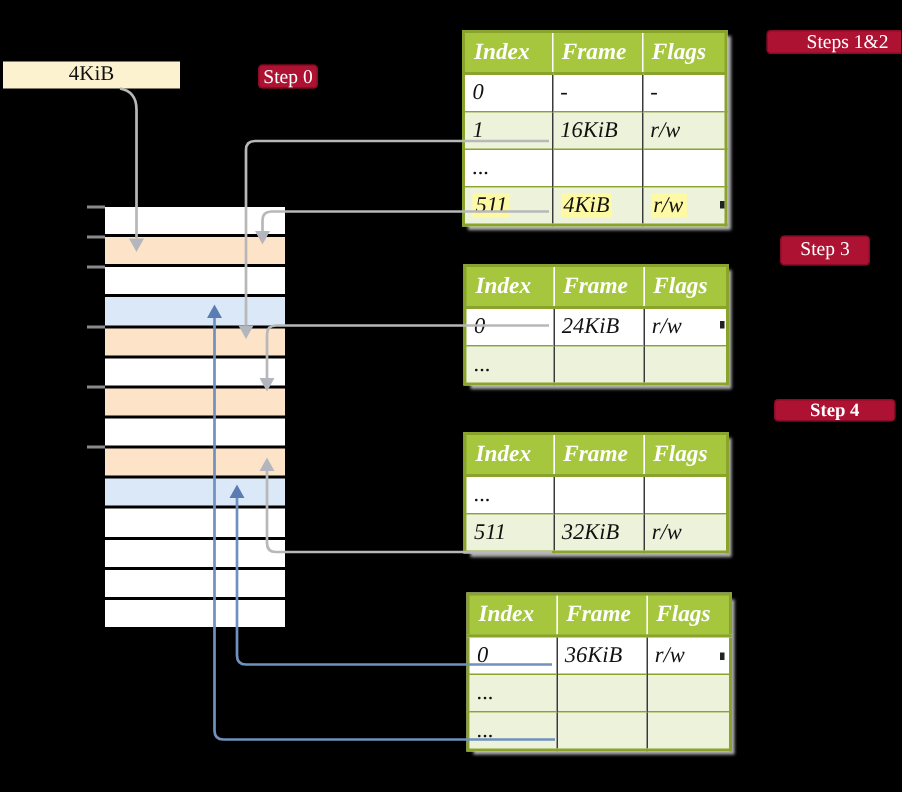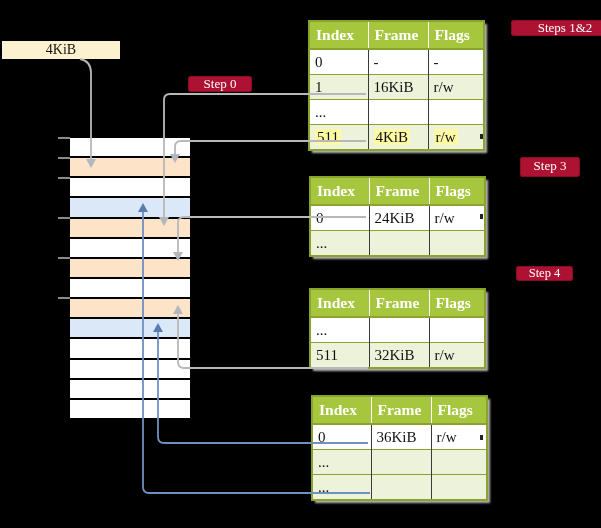--- a/index.html
+++ b/index.html
@@ -25,20 +25,21 @@
     display:grid;grid-auto-rows:1fr;row-gap:2px;background:#000;
   }
   .mrow{width:100%;}
   .tick{position:absolute;left:58px;width:12px;height:2px;background:#8a8a8a;}
   
   .tblwrap{position:absolute;}
   .tbl{
     border-collapse:collapse;background:#fff;border:2px solid #8aa32c;
     box-shadow:3px 3px 2px -1px #b5b5b5;font-size:15px;color:#111;
     table-layout:fixed;
+    font-style:italic;
   }
   .tbl th{
     background:#a5c63d;color:#fff;font-weight:bold;text-align:left;
     padding:2px 6px;height:22px;border-right:1.5px solid #fff;
     border-bottom:2px solid #8aa32c;font-size:15.5px;
   }
   .tbl th:last-child{border-right:none;}
   .tbl td{
     padding:1px 5px;height:22px;border-right:1px solid #3a3a3a;
     border-top:1.5px solid #8aa32c;background:#fff;white-space:nowrap;
@@ -52,24 +53,24 @@
 </style>
 </head>
 <body>
 
 <div id="stage">
 
   <div id="legend-box">
     <span>4KiB</span>
   </div>
 
-  <div class="badge" style="left:188px;top:43px;width:64px;height:16px;line-height:16px;margin-top:33px;">Step 0</div>
+  <div class="badge" style="left:172px;top:43px;width:40px;height:16px;line-height:16px;">Step 0</div>
   <div class="badge" style="left:511px;top:20px;width:108px;height:16px;line-height:16px;">Steps 1&amp;2</div>
   <div class="badge" style="left:520px;top:157px;width:60px;height:20px;line-height:17px;">Step 3</div>
-  <div class="badge" style="left:516px;top:266px;width:57px;height:15px;line-height:15px;font-size:12.5px;">Step 4</div>
+  <div class="badge" style="left:516px;top:266px;width:81px;height:15px;line-height:15px;font-size:12.5px;font-weight:bold;">Step 4</div>
 
   <div id="memory">
       <div class="mrow" style="background: rgb(255, 255, 255);"></div>
       <div class="mrow" style="background: rgb(253, 228, 201);"></div>
       <div class="mrow" style="background: rgb(255, 255, 255);"></div>
       <div class="mrow" style="background: rgb(219, 232, 248);"></div>
       <div class="mrow" style="background: rgb(253, 228, 201);"></div>
       <div class="mrow" style="background: rgb(255, 255, 255);"></div>
       <div class="mrow" style="background: rgb(253, 228, 201);"></div>
       <div class="mrow" style="background: rgb(255, 255, 255);"></div>

